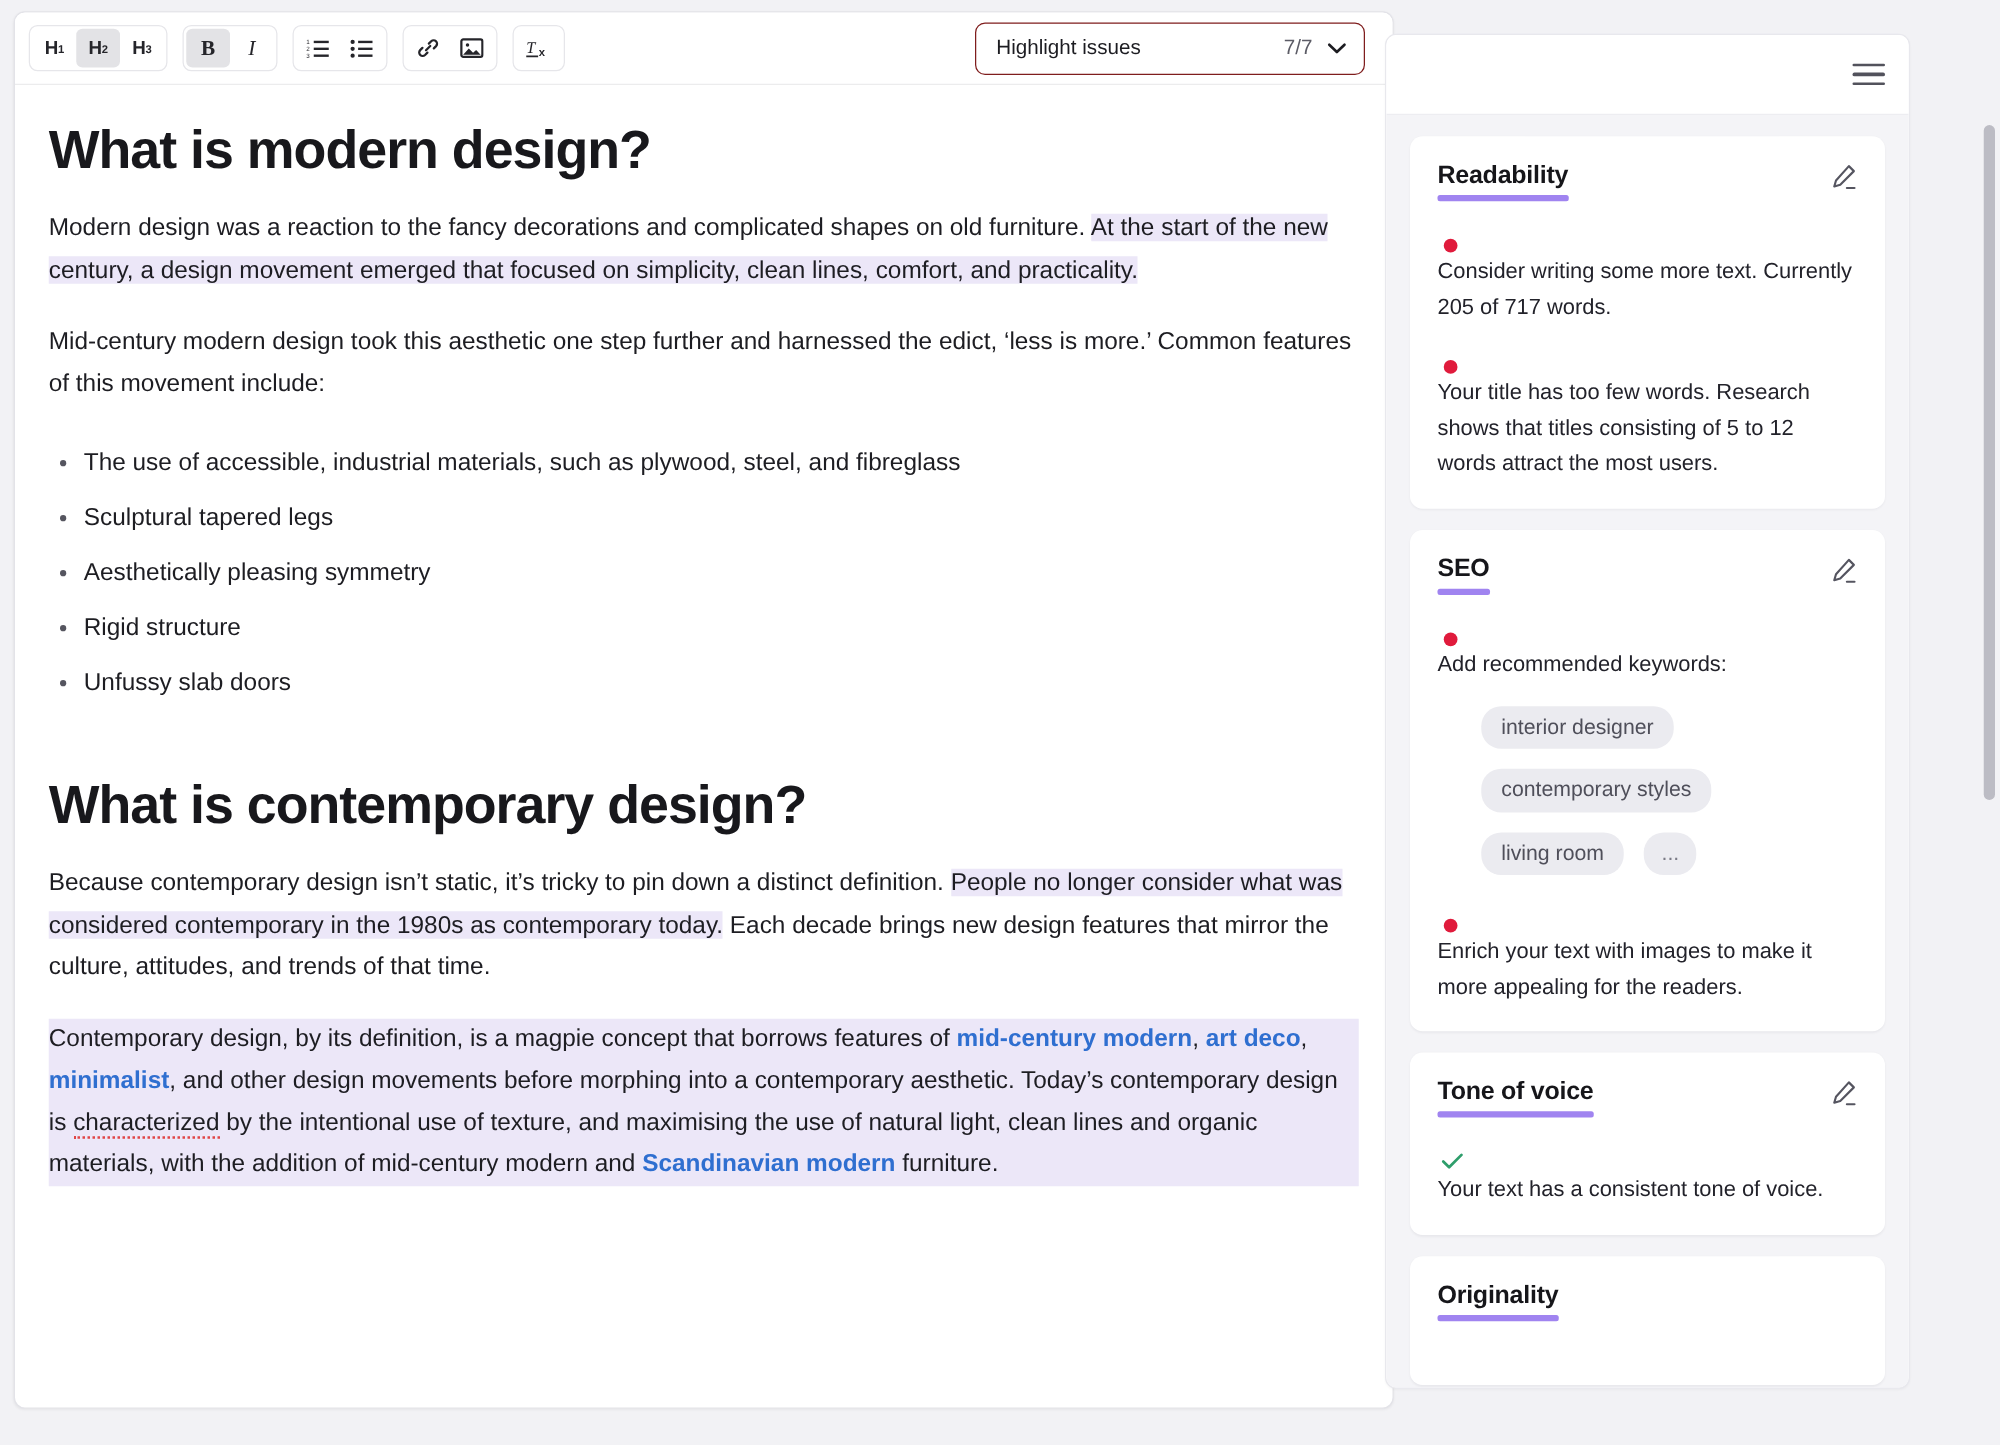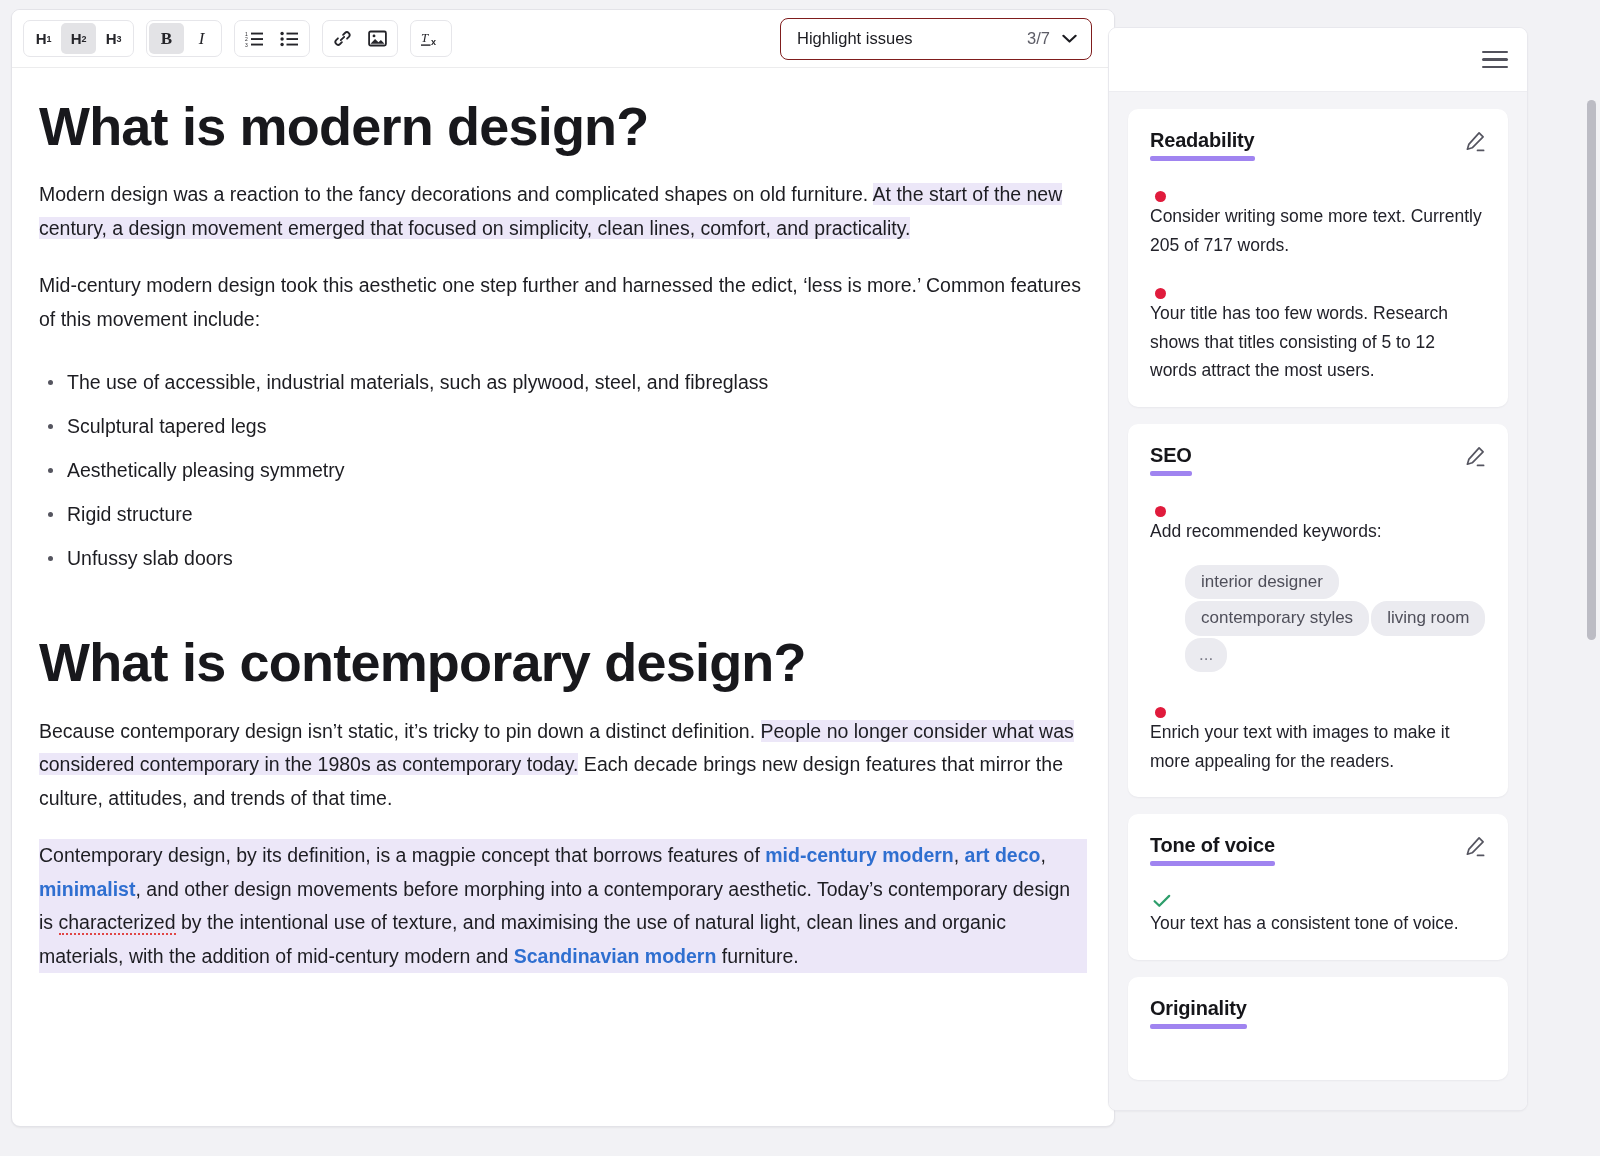--- a/index.html
+++ b/index.html
@@ -85,21 +85,21 @@
   .issues-label { font-size: 16.5px; color: #1c1c21; flex: 1; }
   .issues-count { font-size: 16.5px; color: #5c5c66; margin-right: 12px; }
 
   
   .doc {
     flex: 1;
     padding: 22px 27px 0 27px;
     overflow: hidden;
   }
   .doc h1 {
-    font-size: 54px;
+    font-size: 43px;
     font-weight: 700;
     line-height: 1.12;
     margin: 6px 0 22px 0;
     color: #18181c;
     letter-spacing: -0.8px;
   }
   .doc h1.second { margin-top: 52px; }
   .doc p {
     font-size: 19.5px;
     line-height: 33.5px;
@@ -216,21 +216,21 @@
     margin: 6px 16px 0 3px;
   }
   .issue-text {
     font-size: 17.5px;
     line-height: 28.5px;
     color: #22222a;
   }
   .chips {
     display: flex;
     flex-wrap: wrap;
-    gap: 2px;
+    gap: 16px;
     margin: 16px 0 6px 35px;
   }
   .chip {
     background: #ebebf0;
     color: #4f4f5a;
     border-radius: 16px;
     padding: 7px 16px;
     font-size: 17px;
     cursor: pointer;
     line-height: 1.2;
@@ -331,21 +331,21 @@
             <text x="11" y="16" font-size="9" font-weight="700" fill="#25252a" font-family="Liberation Sans">x</text>
             <rect x="1" y="15.4" width="9.5" height="1.4" fill="#25252a"></rect>
           </svg>
         </div>
       </div>
 
       <div class="tb-spacer"></div>
 
       <div class="issues-select">
         <span class="issues-label">Highlight issues</span>
-        <span class="issues-count">3/7</span>
+        <span class="issues-count">7/7</span>
         <svg width="15" height="10" viewBox="0 0 15 10">
           <path d="M1.4 1.8 L7.5 7.6 L13.6 1.8" fill="none" stroke="#1c1c21" stroke-width="2.1" stroke-linecap="round" stroke-linejoin="round"></path>
         </svg>
       </div>
     </div>
 
     <div class="doc">
       <h1>What is modern design?</h1>
 
       <p><span>Modern design was a reaction to the fancy decorations and complicated shapes on old furniture. </span><span class="hl">At the start of the new century, a design movement emerged that focused on simplicity, clean lines, comfort, and practicality.</span></p>

